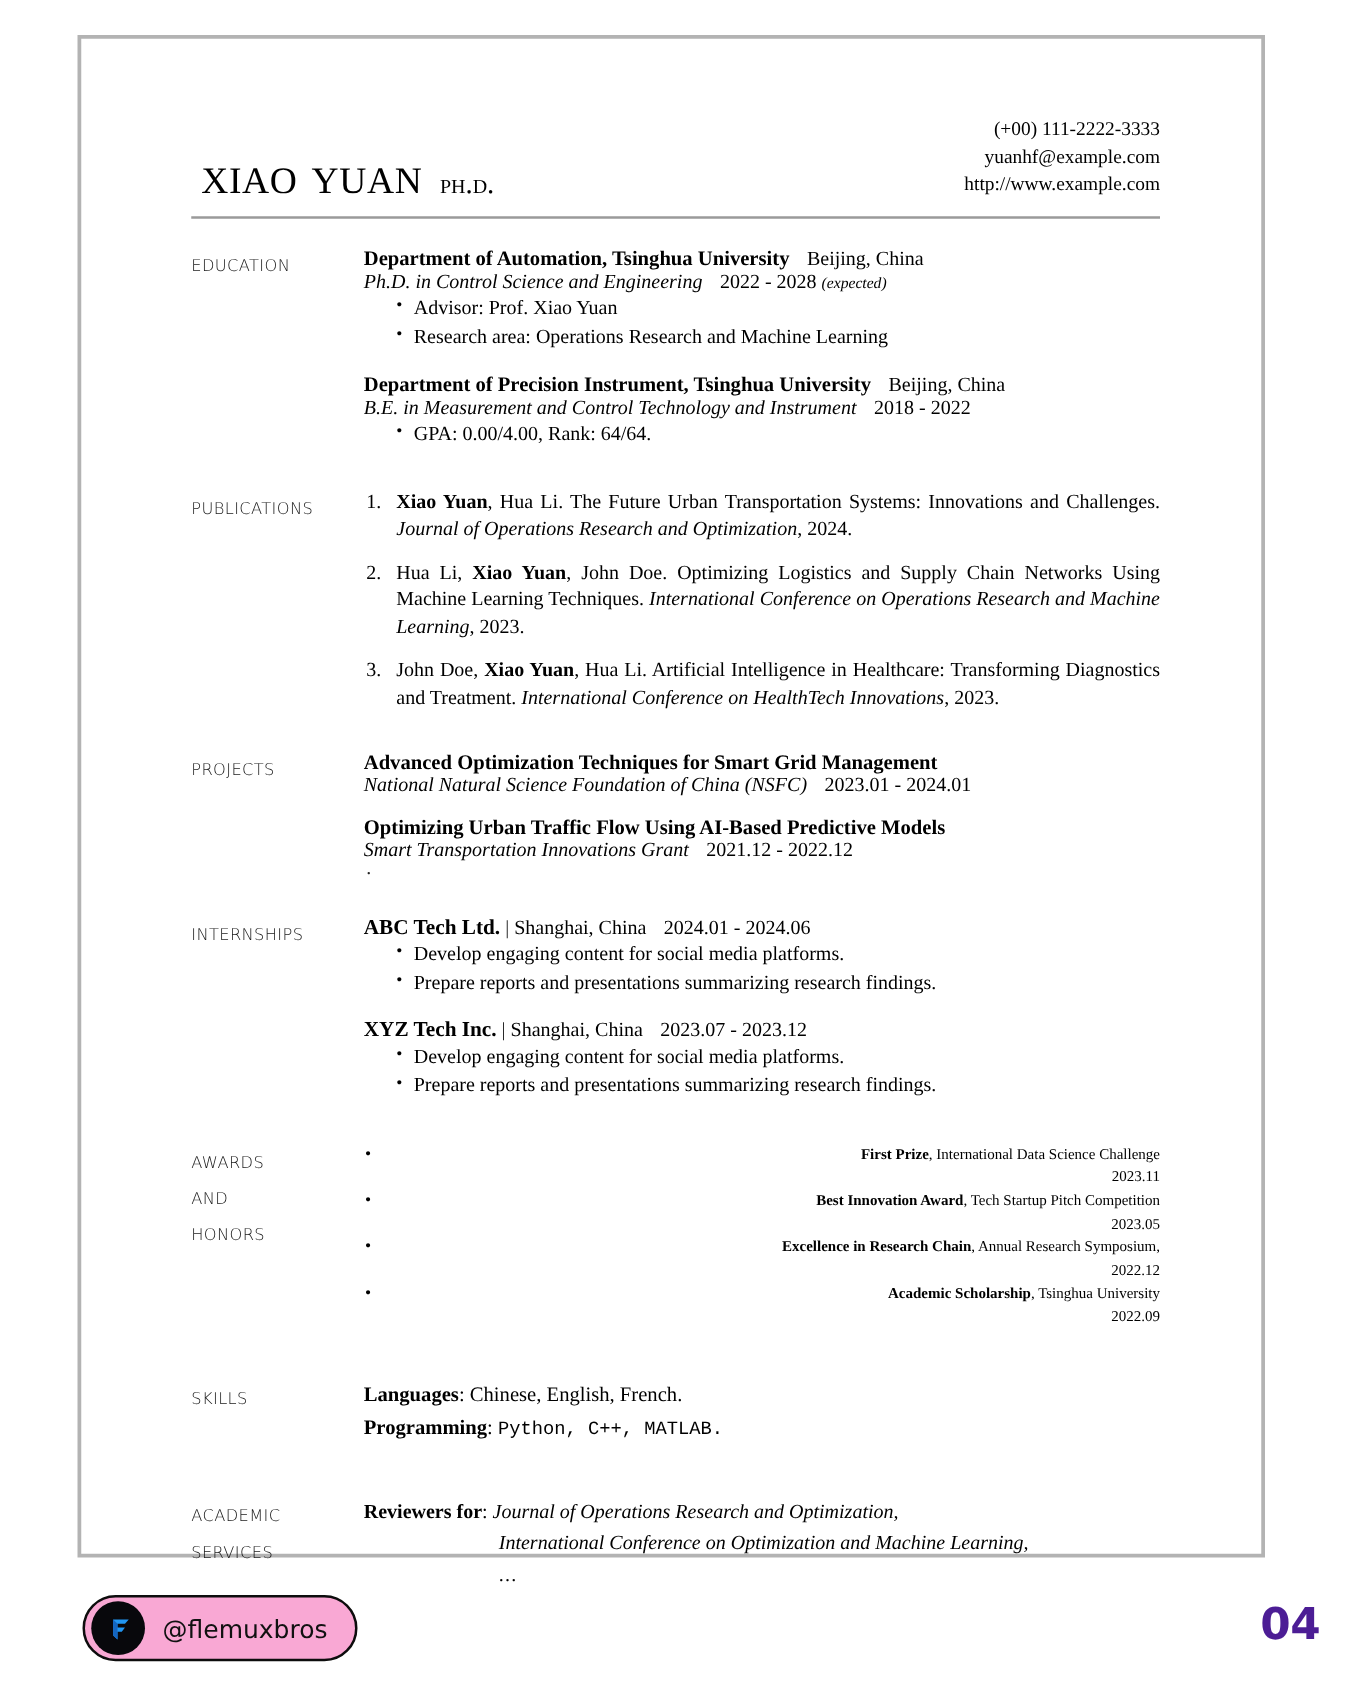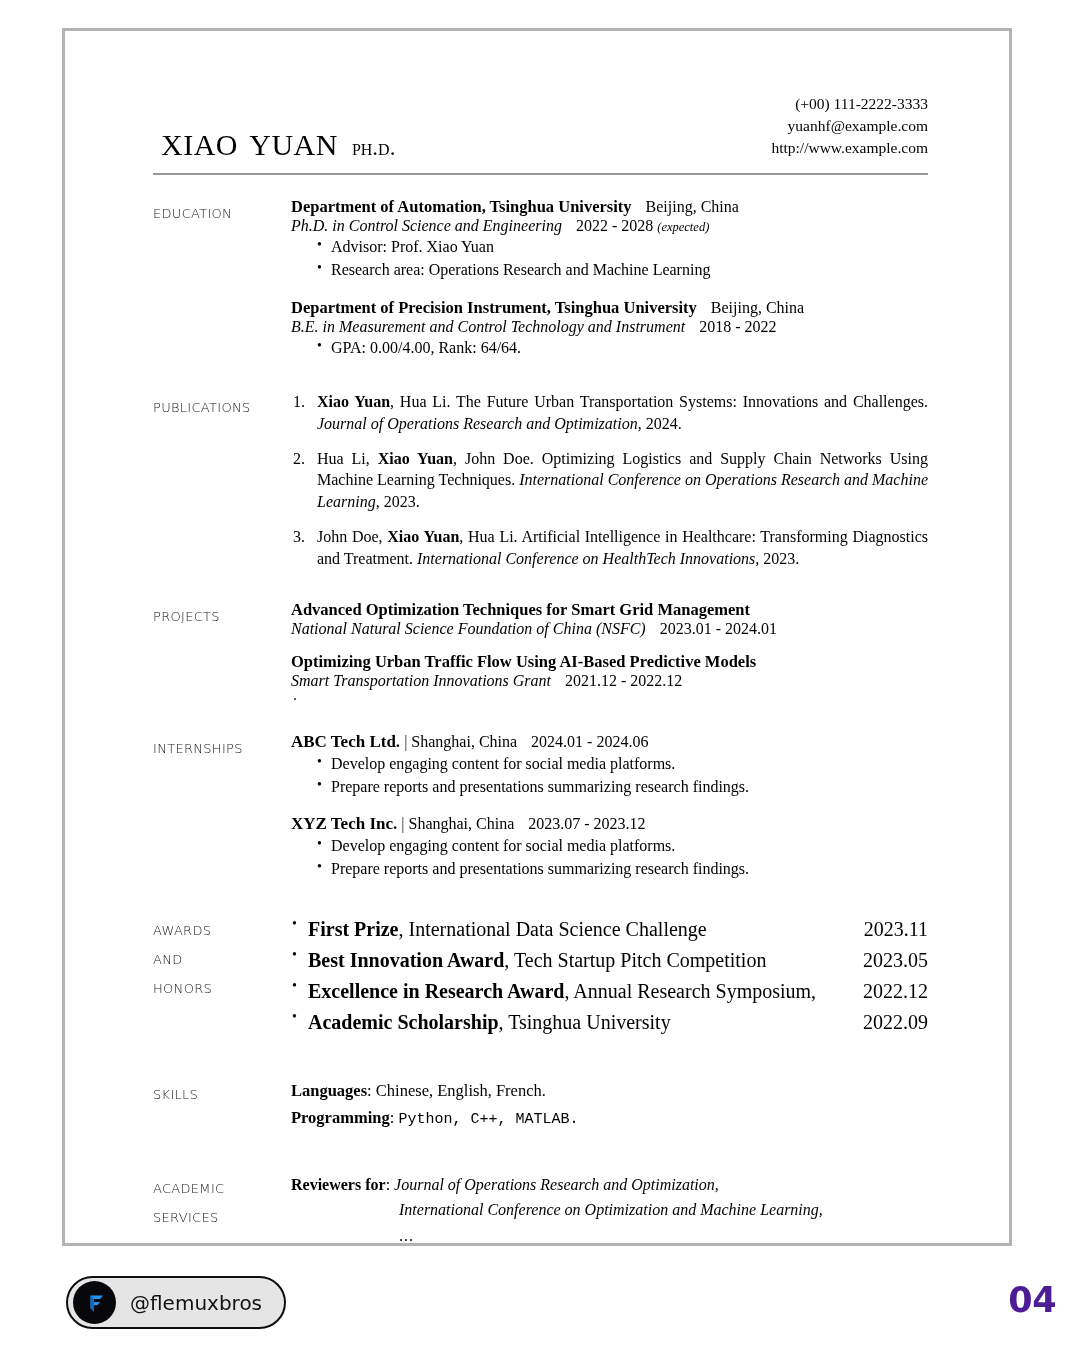--- a/index.html
+++ b/index.html
@@ -198,24 +198,25 @@
   
   ul.awlist {
     list-style: none;
     margin: 0;
     padding: 0;
   }
   ul.awlist li {
     display: flex;
     justify-content: space-between;
     align-items: flex-end;
-    font-size: 20px;
+    font-size: 12px;
     line-height: 1.55;
     position: relative;
     padding-left: 17px;
+    flex-direction: column;
   }
   ul.awlist li::before {
     content: "\2022";
     position: absolute;
     left: 1px;
     top: -1px;
     font-size: 14px;
   }
   ul.awlist .aw-date { white-space: nowrap; padding-left: 14px; }
 
@@ -234,21 +235,21 @@
   .svc-dots { padding-left: 108px; letter-spacing: 1px; }
 
   
   .badge {
     position: absolute;
     left: 66px;
     top: 1276px;
     height: 53px;
     display: flex;
     align-items: center;
-    background: #e5e5e5;
+    background: #f9a8d4;
     border: 2px solid #0d0d0d;
     border-radius: 28px;
     padding: 0 22px 0 5px;
   }
   .badge-logo {
     width: 43px;
     height: 43px;
     border-radius: 50%;
     background: #08080c;
     display: flex;
@@ -403,21 +404,21 @@
         <ul class="awlist">
           <li>
               <span><span class="bold">First Prize</span><span>, International Data Science Challenge</span></span>
               <span class="aw-date">2023.11</span>
             </li>
           <li>
               <span><span class="bold">Best Innovation Award</span><span>, Tech Startup Pitch Competition</span></span>
               <span class="aw-date">2023.05</span>
             </li>
           <li>
-              <span><span class="bold">Excellence in Research Award</span><span>, Annual Research Symposium,</span></span>
+              <span><span class="bold">Excellence in Research Chain</span><span>, Annual Research Symposium,</span></span>
               <span class="aw-date">2022.12</span>
             </li>
           <li>
               <span><span class="bold">Academic Scholarship</span><span>, Tsinghua University</span></span>
               <span class="aw-date">2022.09</span>
             </li>
         </ul>
       </div>
     </div>
 

